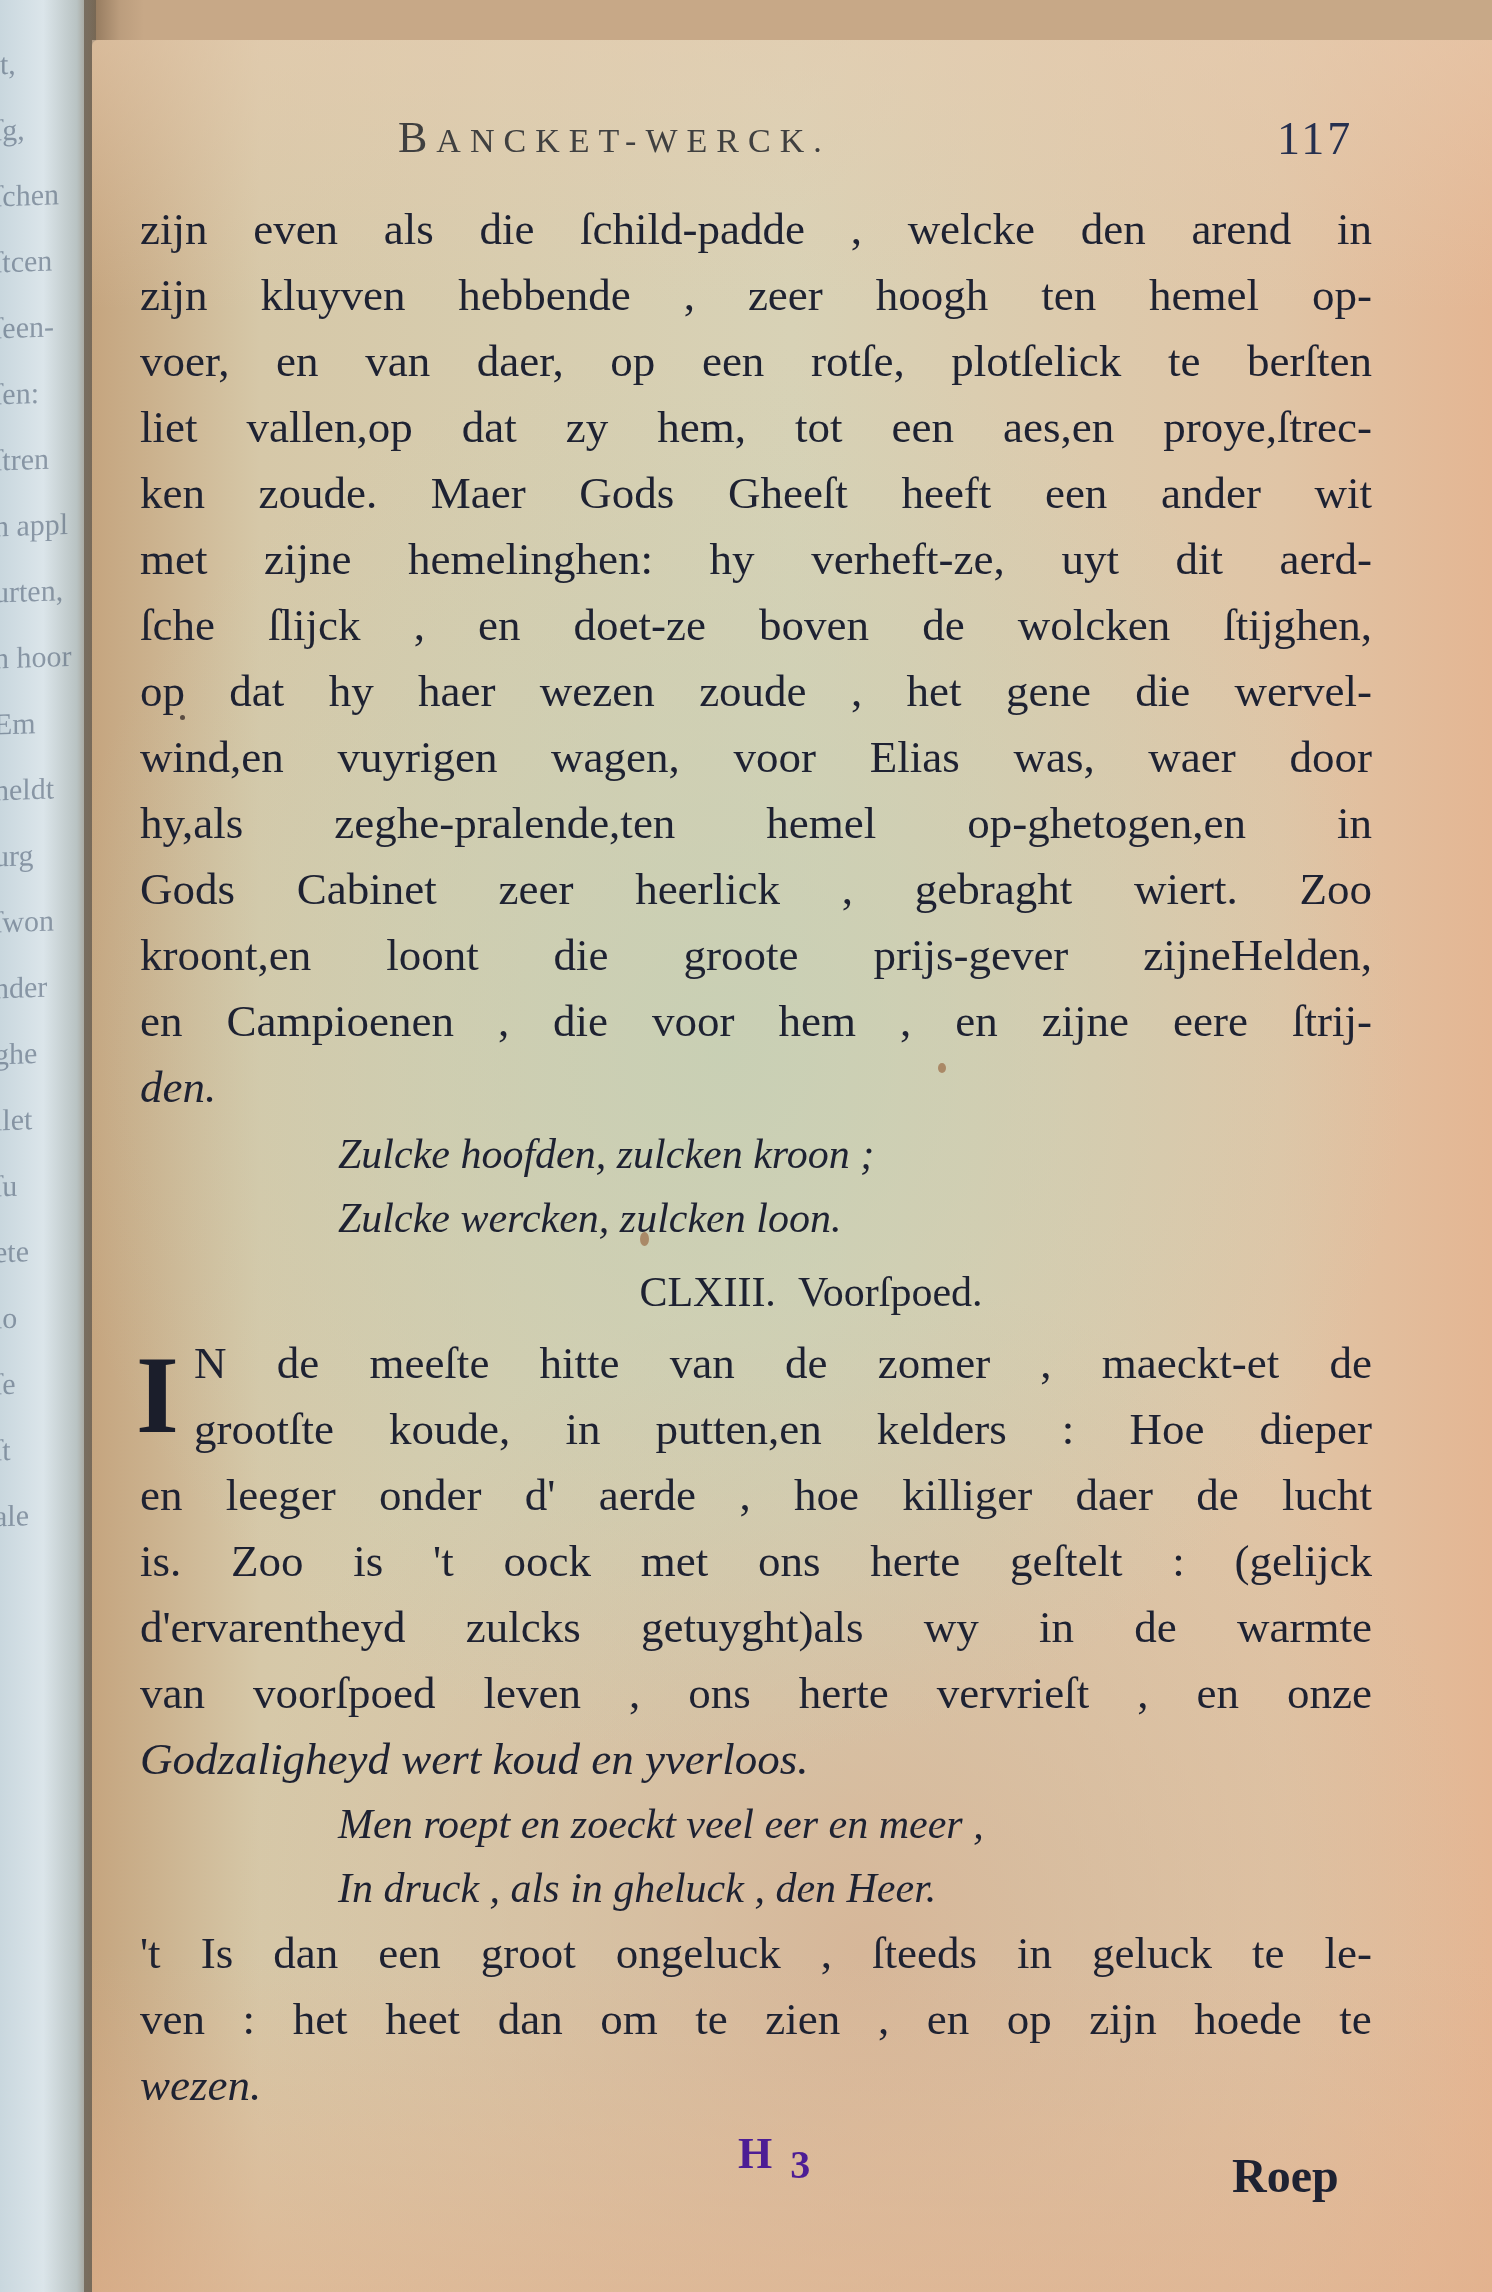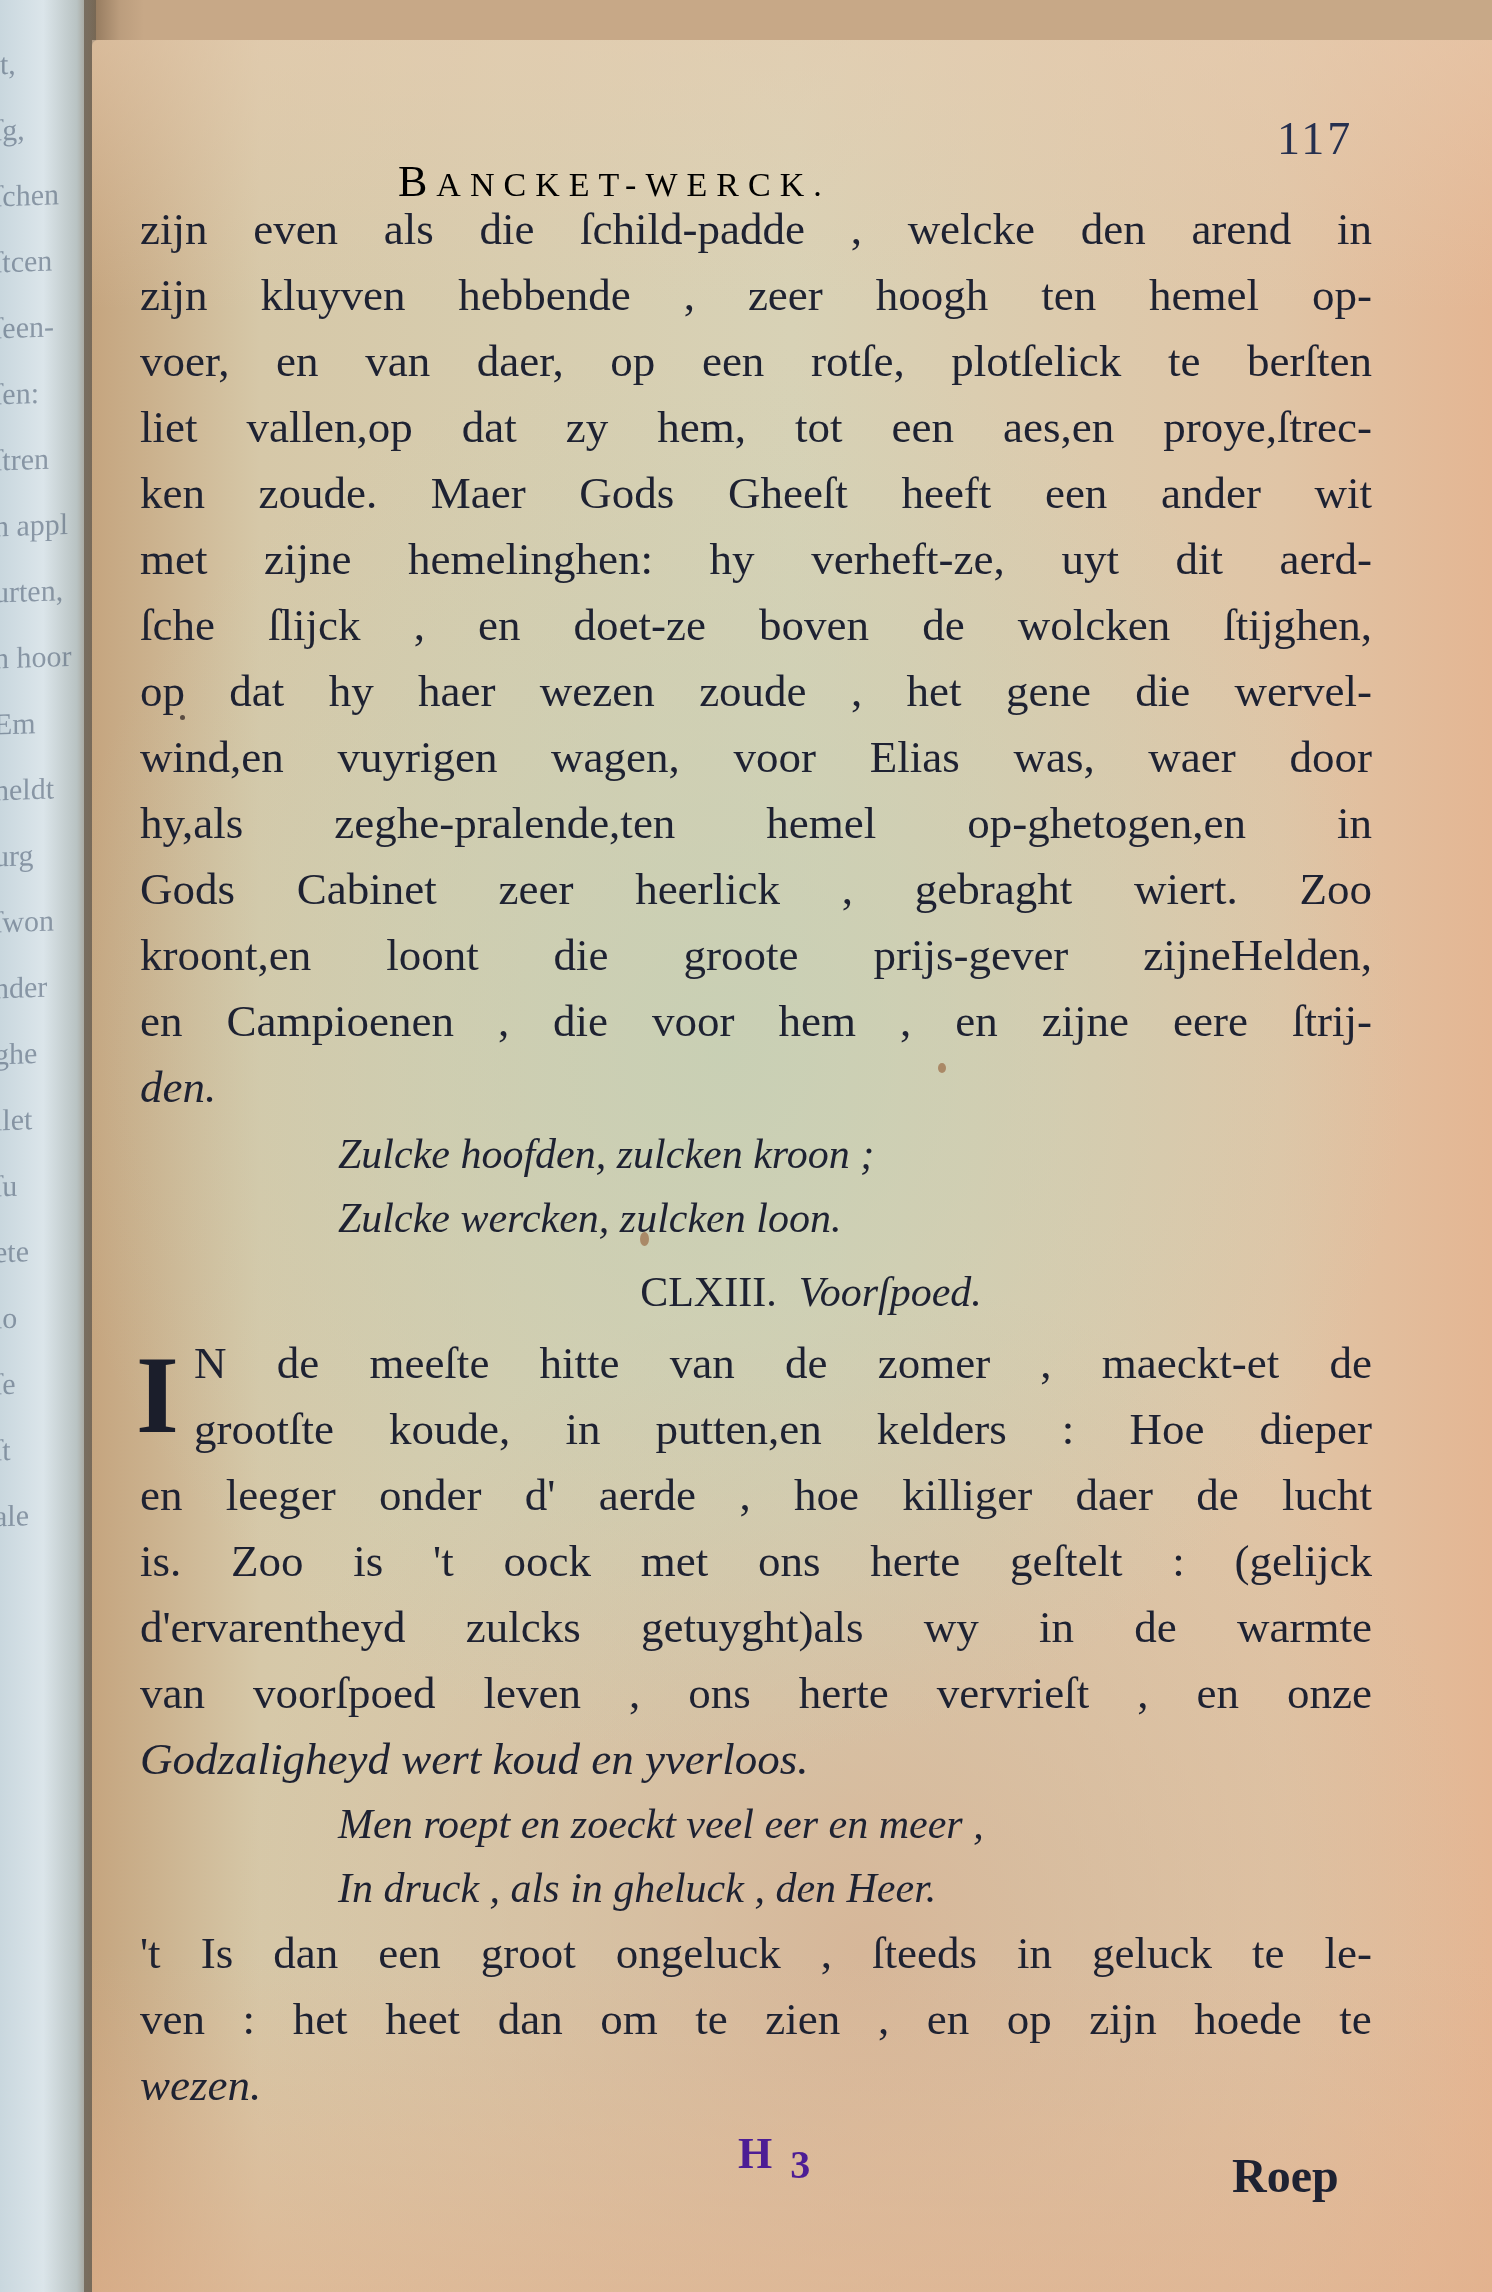--- a/index.html
+++ b/index.html
@@ -34,42 +34,42 @@
   }
   .page::before {
     content: ""; position: absolute; inset: 0;
     background: linear-gradient(180deg, rgba(232,204,176,0.55) 0%, rgba(0,0,0,0) 12%, rgba(0,0,0,0) 85%, rgba(226,176,140,0.6) 100%);
   }
   .running-head {
     position: absolute; top: 112px; left: 0; width: 1492px; height: 60px;
   }
   .head-title {
     position: absolute; left: 398px; top: 0;
-    font-size: 44px; letter-spacing: 9px; color: #000000; margin-top: 44px;
+    font-size: 44px; letter-spacing: 9px; color: #404040;
   }
   .head-title .small-caps { font-size: 34px; letter-spacing: 9px; }
   .page-number {
     position: absolute; left: 1277px; top: 0; font-size: 46px; color: #26304f; letter-spacing: 3px;
   }
   .body-text {
     position: absolute; left: 140px; top: 196px; width: 1232px;
   }
   .line {
     height: 66px; line-height: 66px; font-size: 45px; white-space: nowrap;
     display: flex; justify-content: space-between; color: #1e2232;
   }
   .line.last { justify-content: flex-start; font-style: italic; }
   .line .word { display: inline-block; }
   .poem {
     height: 64px; line-height: 64px; font-size: 42px; font-style: italic; white-space: nowrap; color: #1e2232;
   }
   .section-heading {
     height: 80px; line-height: 84px; font-size: 42px; text-align: center; color: #1e2232; padding-left: 110px;
   }
-  .section-heading .subtitle { font-style: italic; margin-left: 22px; }
+  .section-heading .subtitle { margin-left: 22px; }
   .drop-cap {
     position: absolute; left: -4px; font-size: 110px; line-height: 110px; font-weight: bold; color: #1b1e2b;
   }
   .indent-first { padding-left: 54px; }
   .footer-signature {
     position: absolute; left: 738px; top: 2128px; font-size: 44px; color: #4c1d95; font-weight: bold;
   }
   .footer-signature .num { font-size: 40px; margin-left: 18px; position: relative; top: 10px; }
   .catchword {
     position: absolute; left: 1232px; top: 2148px; font-size: 48px; font-weight: bold; color: #1e2232;

